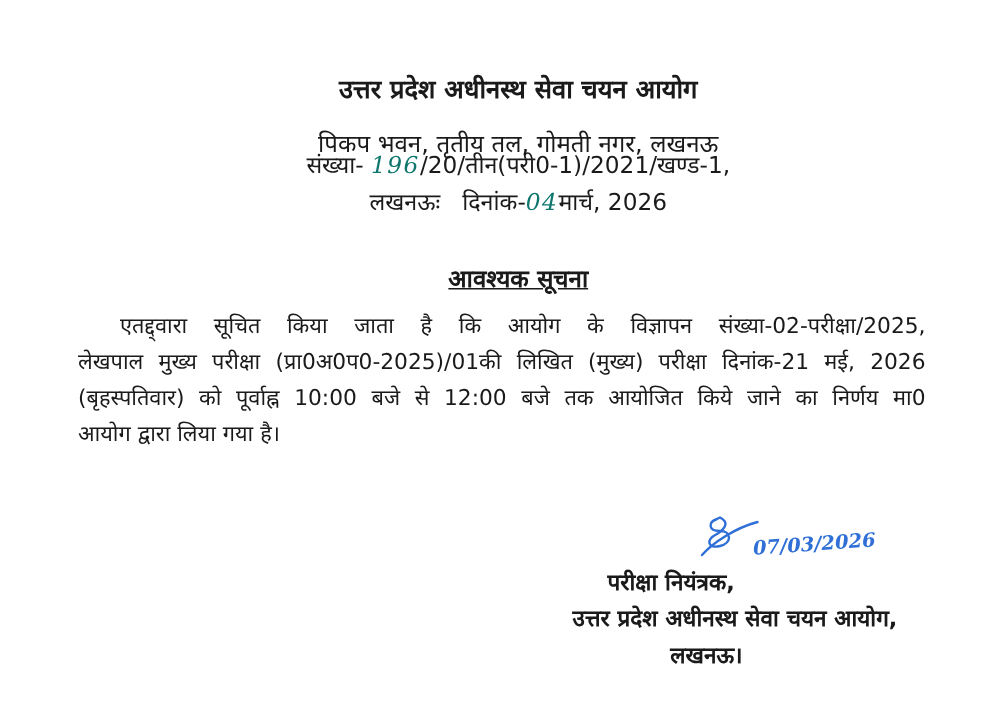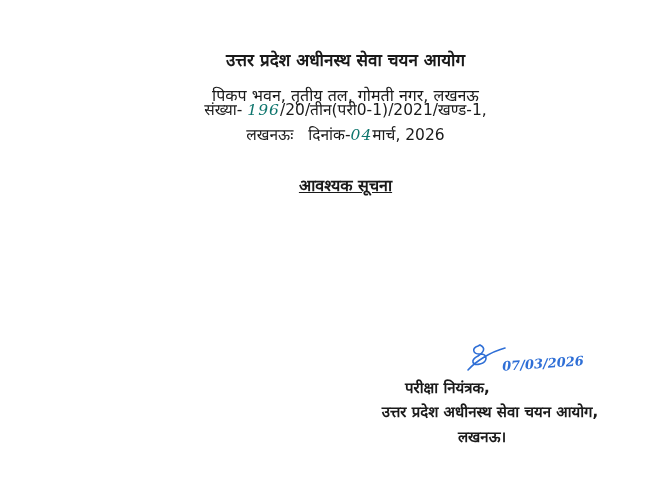--- a/index.html
+++ b/index.html
@@ -78,21 +78,21 @@
     }
     .sig-block {
       position: absolute;
       font-size: 15px;
       line-height: 24px;
       text-align: center;
       font-weight: bold;
     }
     .sig-designation { left: 405px; top: 376px; }
     .sig-org { left: 340px; top: 400px; width: 300px; }
-    .sig-city { left: 332px; top: 425px; width: 300px; }
+    .sig-city { left: 321px; top: 425px; width: 300px; }
   </style>
 </head>
 <body>
 
 <div>
 
   <div class="line center org-title">उत्तर प्रदेश अधीनस्थ सेवा चयन आयोग</div>
 
   <div class="line center address">पिकप भवन, तृतीय तल, गोमती नगर, लखनऊ</div>
 
@@ -100,20 +100,24 @@
     <span>संख्या- </span><span class="hand">196</span><span>/20/तीन(परी0-1)/2021/खण्ड-1,</span>
   </div>
 
   <div class="line center date-line">
     <span style="white-space:pre">लखनऊः   दिनांक-</span><span class="hand">04</span><span>मार्च, 2026</span>
   </div>
 
   <div class="line center notice-heading">आवश्यक सूचना</div>
 
   <div class="para" style="top: 206px;">
+    <span class="para-line first">एतद्द्वारा सूचित किया जाता है कि आयोग के विज्ञापन संख्या-02-परीक्षा/2025,</span>
+    <span class="para-line">लेखपाल मुख्य परीक्षा (प्रा0अ0प0-2025)/01की लिखित (मुख्य) परीक्षा दिनांक-21 मई, 2026</span>
+    <span class="para-line">(बृहस्पतिवार) को पूर्वाह्न 10:00 बजे से 12:00 बजे तक आयोजित किये जाने का निर्णय मा0</span>
+    <span class="para-line last">आयोग द्वारा लिया गया है।</span>
   </div>
 
   <div class="signature">
     <svg width="130" height="40" viewBox="0 0 130 40">
       <path d="M18 30 C 25 22, 40 12, 55 8 M 28 6 C 22 8, 22 14, 30 14 C 38 14, 38 22, 30 24 C 22 26, 20 20, 28 16 C 34 12, 36 8, 30 5 Z" fill="none" stroke="#2f6fd6" stroke-width="1.6" stroke-linecap="round"></path>
     </svg>
     <span class="hand-date" style="position:absolute; left:52px; top:16px; transform: rotate(-4deg); font-weight:bold;">07/03/2026</span>
   </div>
 
   <div class="sig-block sig-designation">परीक्षा नियंत्रक,</div>

